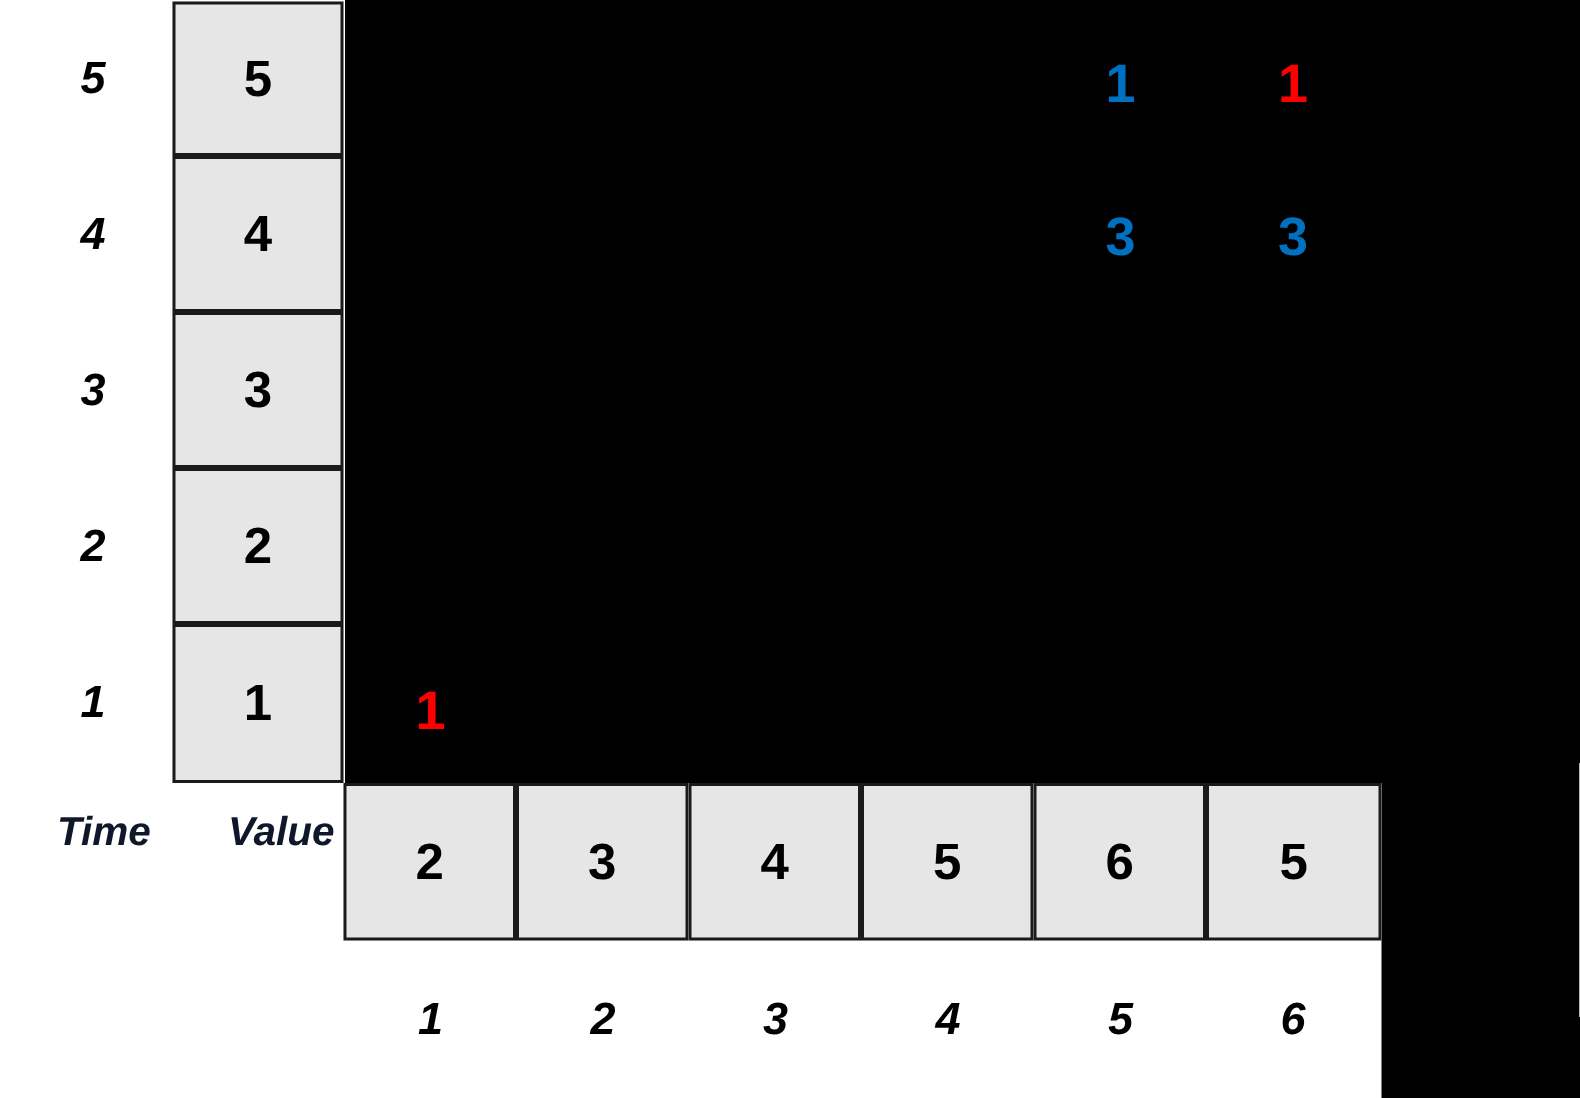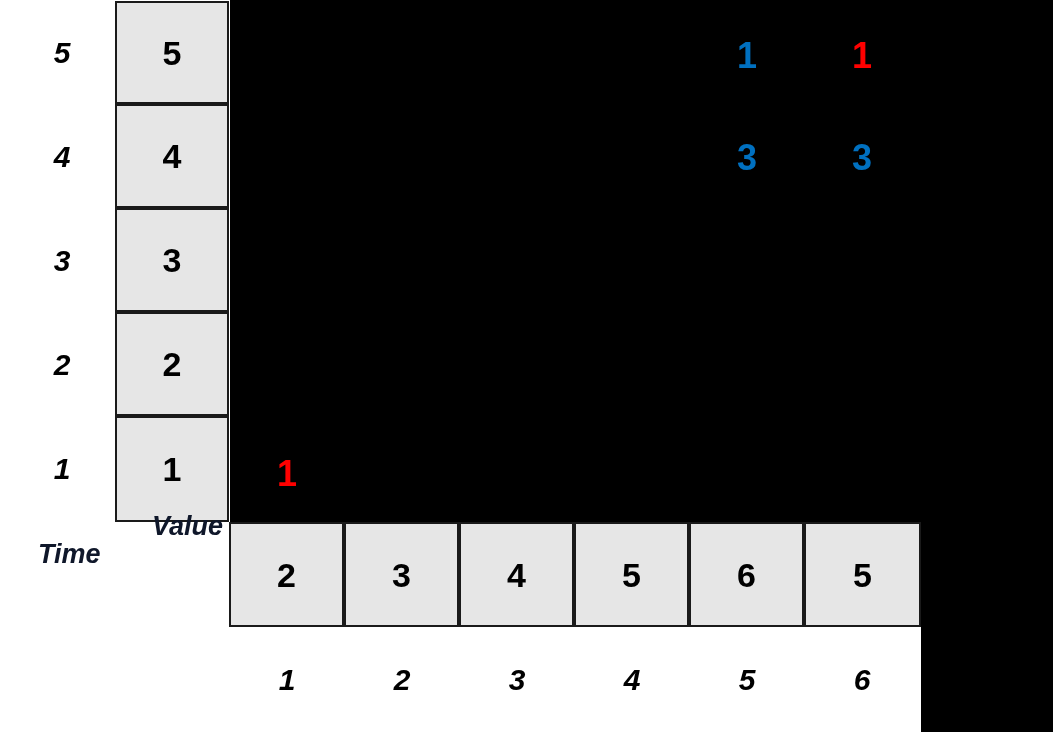--- a/index.html
+++ b/index.html
@@ -87,21 +87,21 @@
   <div class="cell" style="left:115px; top:312px; width:114px; height:104px;">2</div>
   <div class="cell" style="left:115px; top:416px; width:114px; height:106px;">1</div>
 
   <div class="axis-label" style="left:32px; top:38px; width:60px;">5</div>
   <div class="axis-label" style="left:32px; top:142px; width:60px;">4</div>
   <div class="axis-label" style="left:32px; top:246px; width:60px;">3</div>
   <div class="axis-label" style="left:32px; top:350px; width:60px;">2</div>
   <div class="axis-label" style="left:32px; top:454px; width:60px;">1</div>
 
   <div class="axis-name" style="left:38px; top:541px;">Time</div>
-  <div class="axis-name" style="left:152px; top:513px;text-align:right;">Value</div>
+  <div class="axis-name" style="left:152px; top:541px;text-align:right;">Value</div>
 
   <div class="cell" style="left:229px; top:522px; width:115px; height:105px;">2</div>
   <div class="cell" style="left:344px; top:522px; width:115px; height:105px;">3</div>
   <div class="cell" style="left:459px; top:522px; width:115px; height:105px;">4</div>
   <div class="cell" style="left:574px; top:522px; width:115px; height:105px;">5</div>
   <div class="cell" style="left:689px; top:522px; width:115px; height:105px;">6</div>
   <div class="cell" style="left:804px; top:522px; width:117px; height:105px;">5</div>
 
   <div class="axis-label" style="left:257px; top:665px; width:60px;">1</div>
   <div class="axis-label" style="left:372px; top:665px; width:60px;">2</div>

